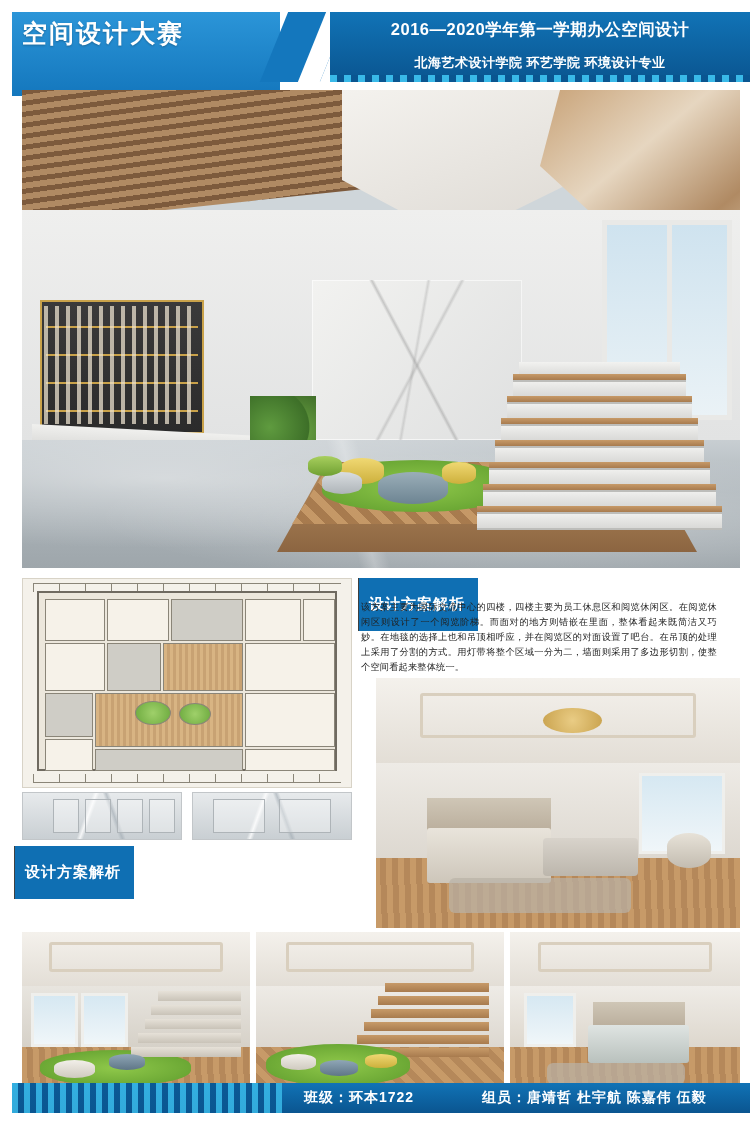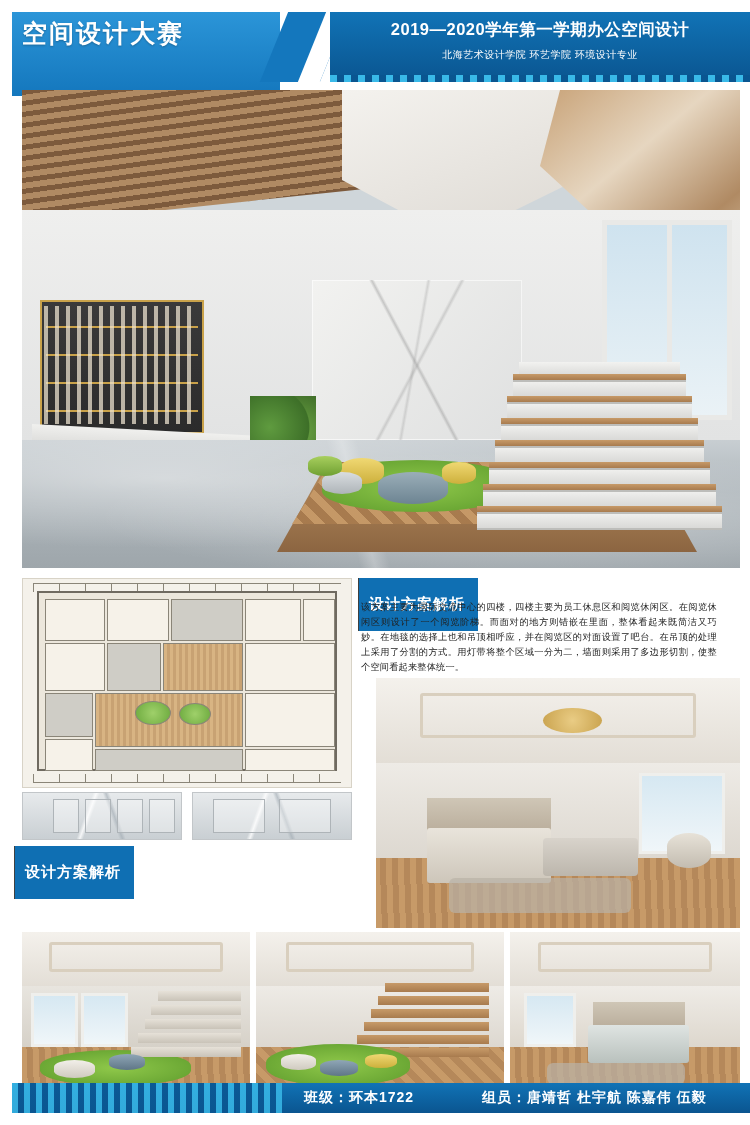--- a/index.html
+++ b/index.html
@@ -54,21 +54,21 @@
     background:linear-gradient(180deg,#1173b6 0%,#0a5590 100%);
     color:#ffffff;
     text-align:center;
     box-sizing:border-box;
     padding-top:5px;
   }
   .header-right .line1{
     font-size:16.5px;font-weight:bold;letter-spacing:.5px;line-height:24px;
   }
   .header-right .line2{
-    font-size:10px;letter-spacing:.5px;line-height:20px;margin-top:4px;
+    font-size:13px;letter-spacing:.5px;line-height:20px;margin-top:12px;font-weight:bold;
   }
   .header-stripes{
     position:absolute;left:318px;bottom:0;width:420px;height:7px;
     background:repeating-linear-gradient(90deg,#39b9e8 0 7px,#0a5590 7px 14px);
   }
   .header-stripes-left{
     position:absolute;left:0px;bottom:0;width:262px;height:7px;
     background:repeating-linear-gradient(90deg,#7fd3f2 0 6px,#1477bd 6px 12px);
     opacity:.65;
   }
@@ -306,21 +306,21 @@
 <div class="poster">
 
   <div class="header">
     <div class="header-stripes-left"></div>
     <div class="header-left">
       <div class="cn">空间设计大赛</div>
     </div>
     <div class="header-slash"></div>
     <div class="header-slash2"></div>
     <div class="header-right">
-      <div class="line1">2019—2020学年第一学期办公空间设计</div>
+      <div class="line1">2016—2020学年第一学期办公空间设计</div>
       <div class="line2">北海艺术设计学院  环艺学院  环境设计专业</div>
     </div>
     <div class="header-stripes"></div>
   </div>
 
   <div class="hero">
     <div class="ceiling"></div>
     <div class="ceil-white"></div>
     <div class="ceil-wood-r"></div>
     <div class="wall"></div>

